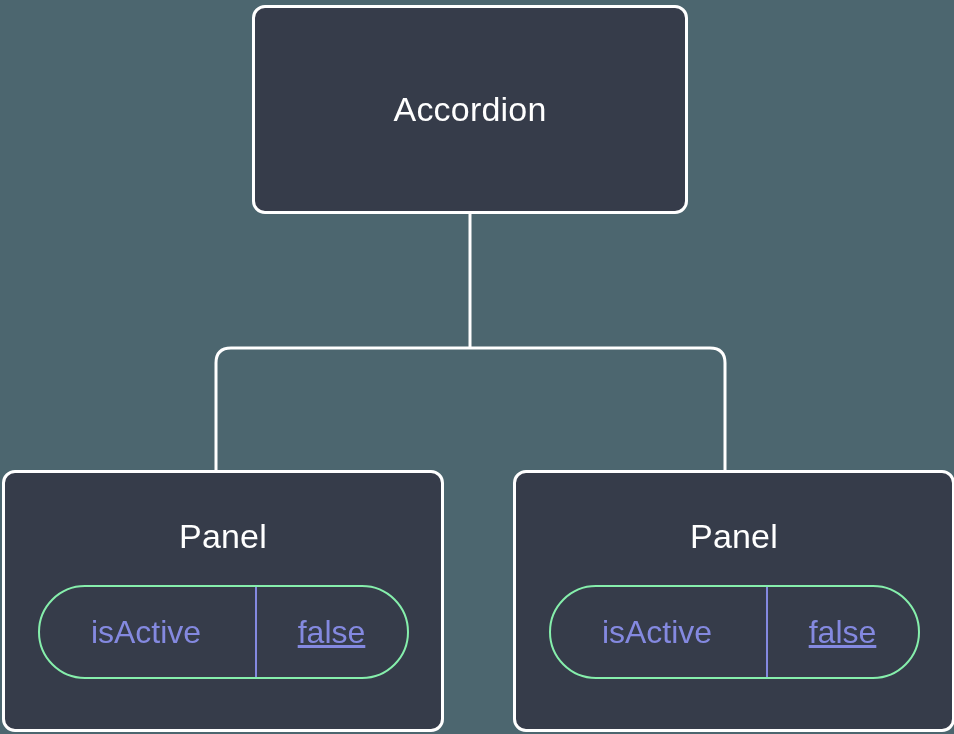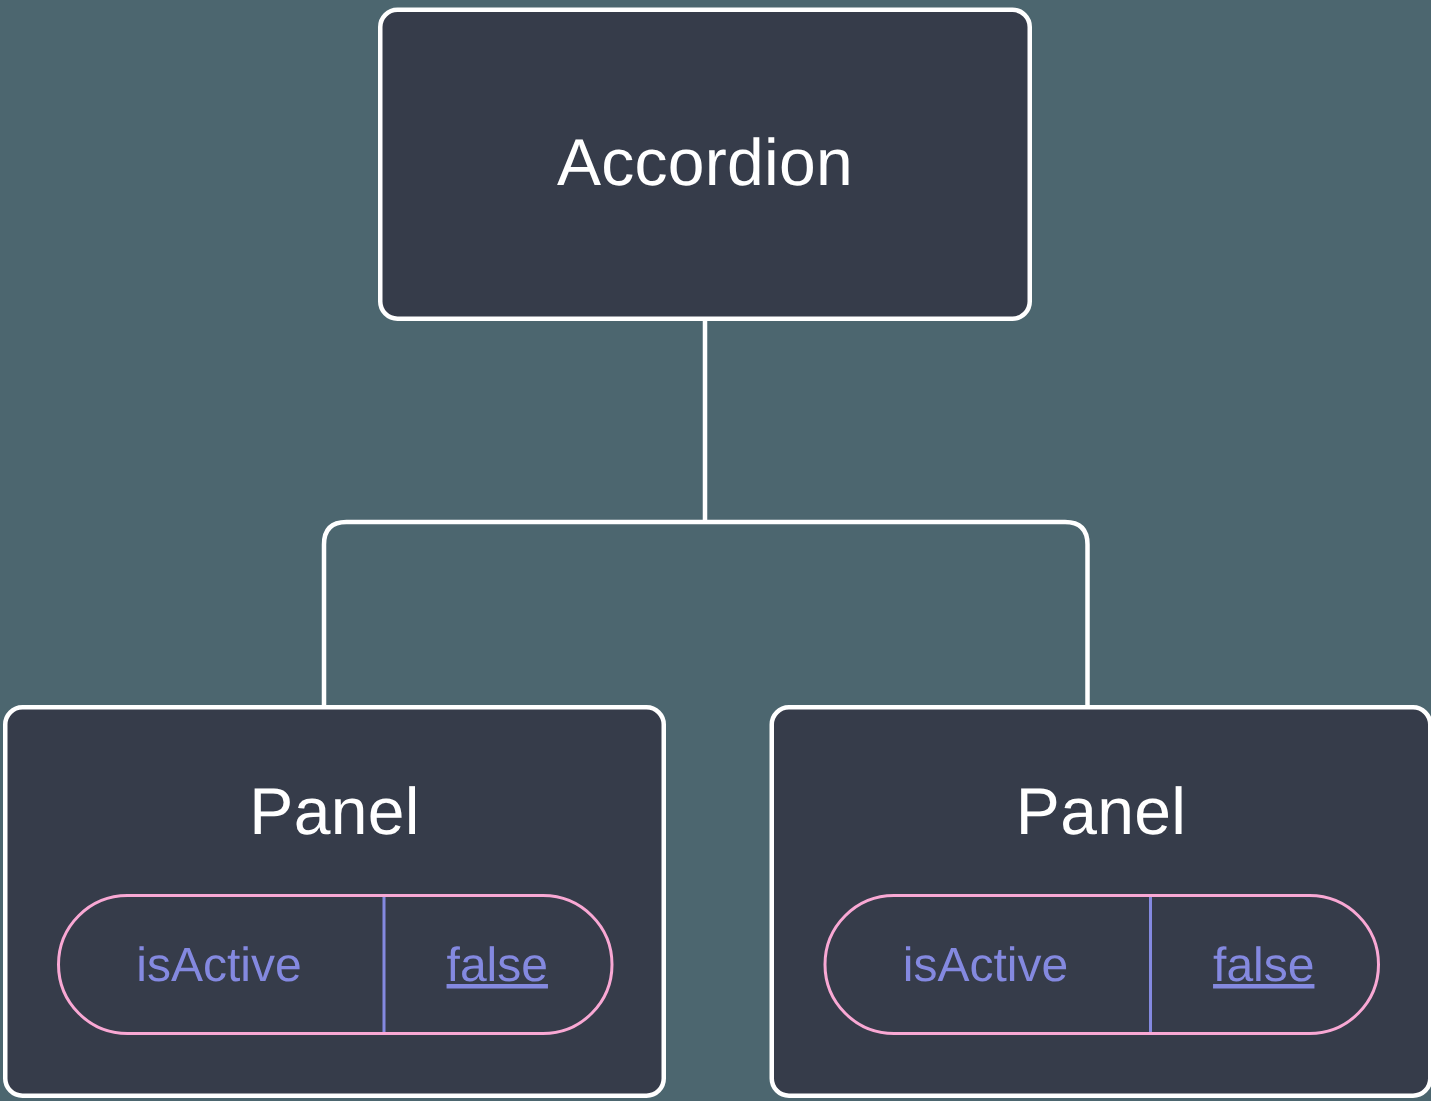--- a/index.html
+++ b/index.html
@@ -65,35 +65,35 @@
     left: 513px;
     top: 470px;
     width: 442px;
     height: 262px;
     justify-content: flex-start;
     padding-top: 45px;
   }
 
   .node-title {
     color: #ffffff;
-    font-size: 44px;
+    font-size: 34px;
     font-weight: 400;
     letter-spacing: 0.2px;
     line-height: 1.1;
     text-align: center;
     white-space: nowrap;
   }
 
   
   .badge {
     margin-top: 30px;
     box-sizing: border-box;
     height: 94px;
     width: 371px;
-    border: 2px solid #f9a8d4;
+    border: 2px solid #86efac;
     border-radius: 47px;
     display: flex;
     align-items: stretch;
     overflow: hidden;
   }
 
   .badge-key,
   .badge-val {
     display: flex;
     align-items: center;

